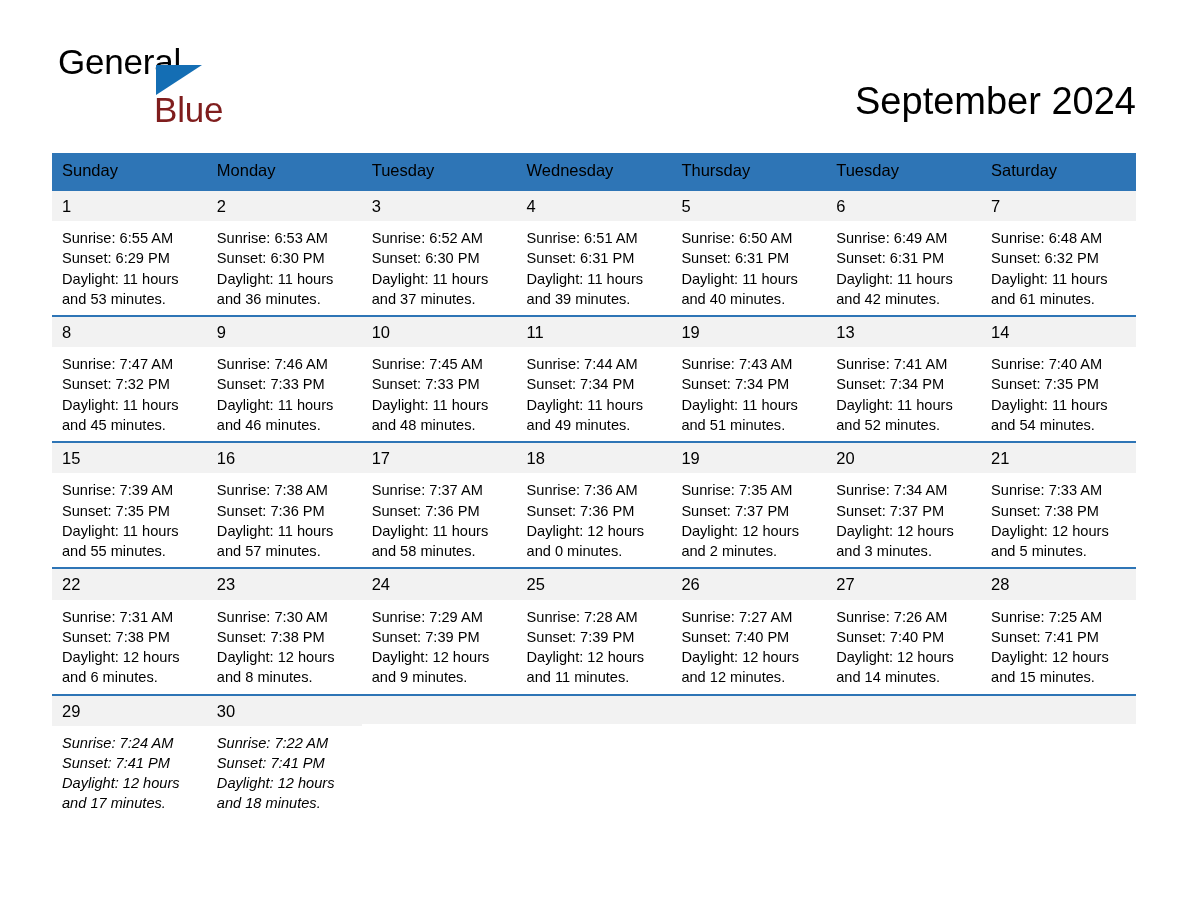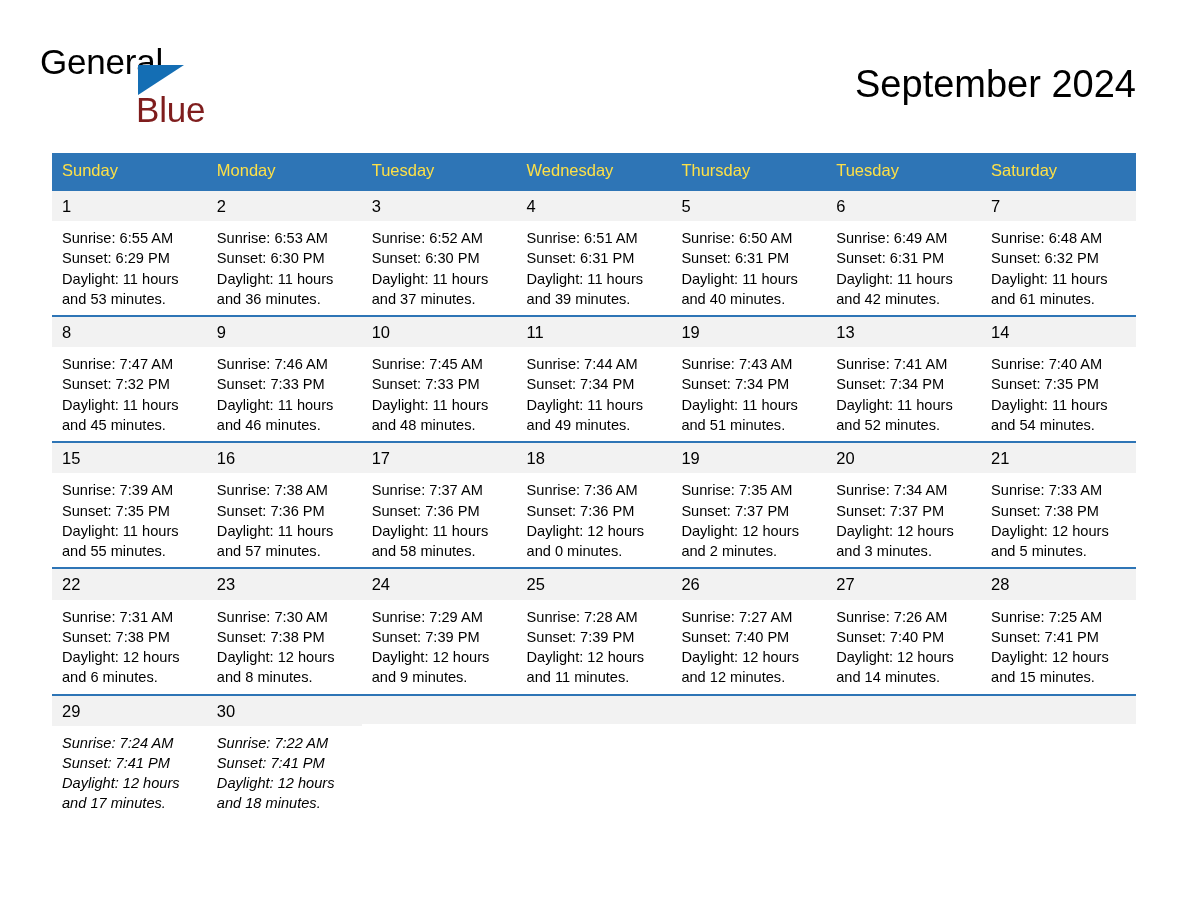--- a/index.html
+++ b/index.html
@@ -18,22 +18,22 @@
     position: relative;
     width: 1188px;
     height: 918px;
     box-sizing: border-box;
   }
 
   
   .header {
     display: flex;
     justify-content: space-between;
-    align-items: center;
-    padding: 44px 52px 0 40px;
+    align-items: flex-end;
+    padding: 44px 52px 0 58px;
     box-sizing: border-box;
   }
   .logo {
     position: relative;
     width: 190px;
     height: 80px;
     line-height: 1;
   }
   .logo-general {
     font-size: 35px;
@@ -80,21 +80,21 @@
 
   
   .calendar {
     margin: 29px 52px 0 52px;
     width: 1084px;
     border-collapse: collapse;
     table-layout: fixed;
   }
   .calendar th {
     background: #2e75b6;
-    color: #fde047;
+    color: #000000;
     font-weight: normal;
     font-size: 16.5px;
     text-align: left;
     padding: 8px 0 9px 10px;
     border: none;
   }
   .calendar td {
     vertical-align: top;
     padding: 0;
     border: none;

